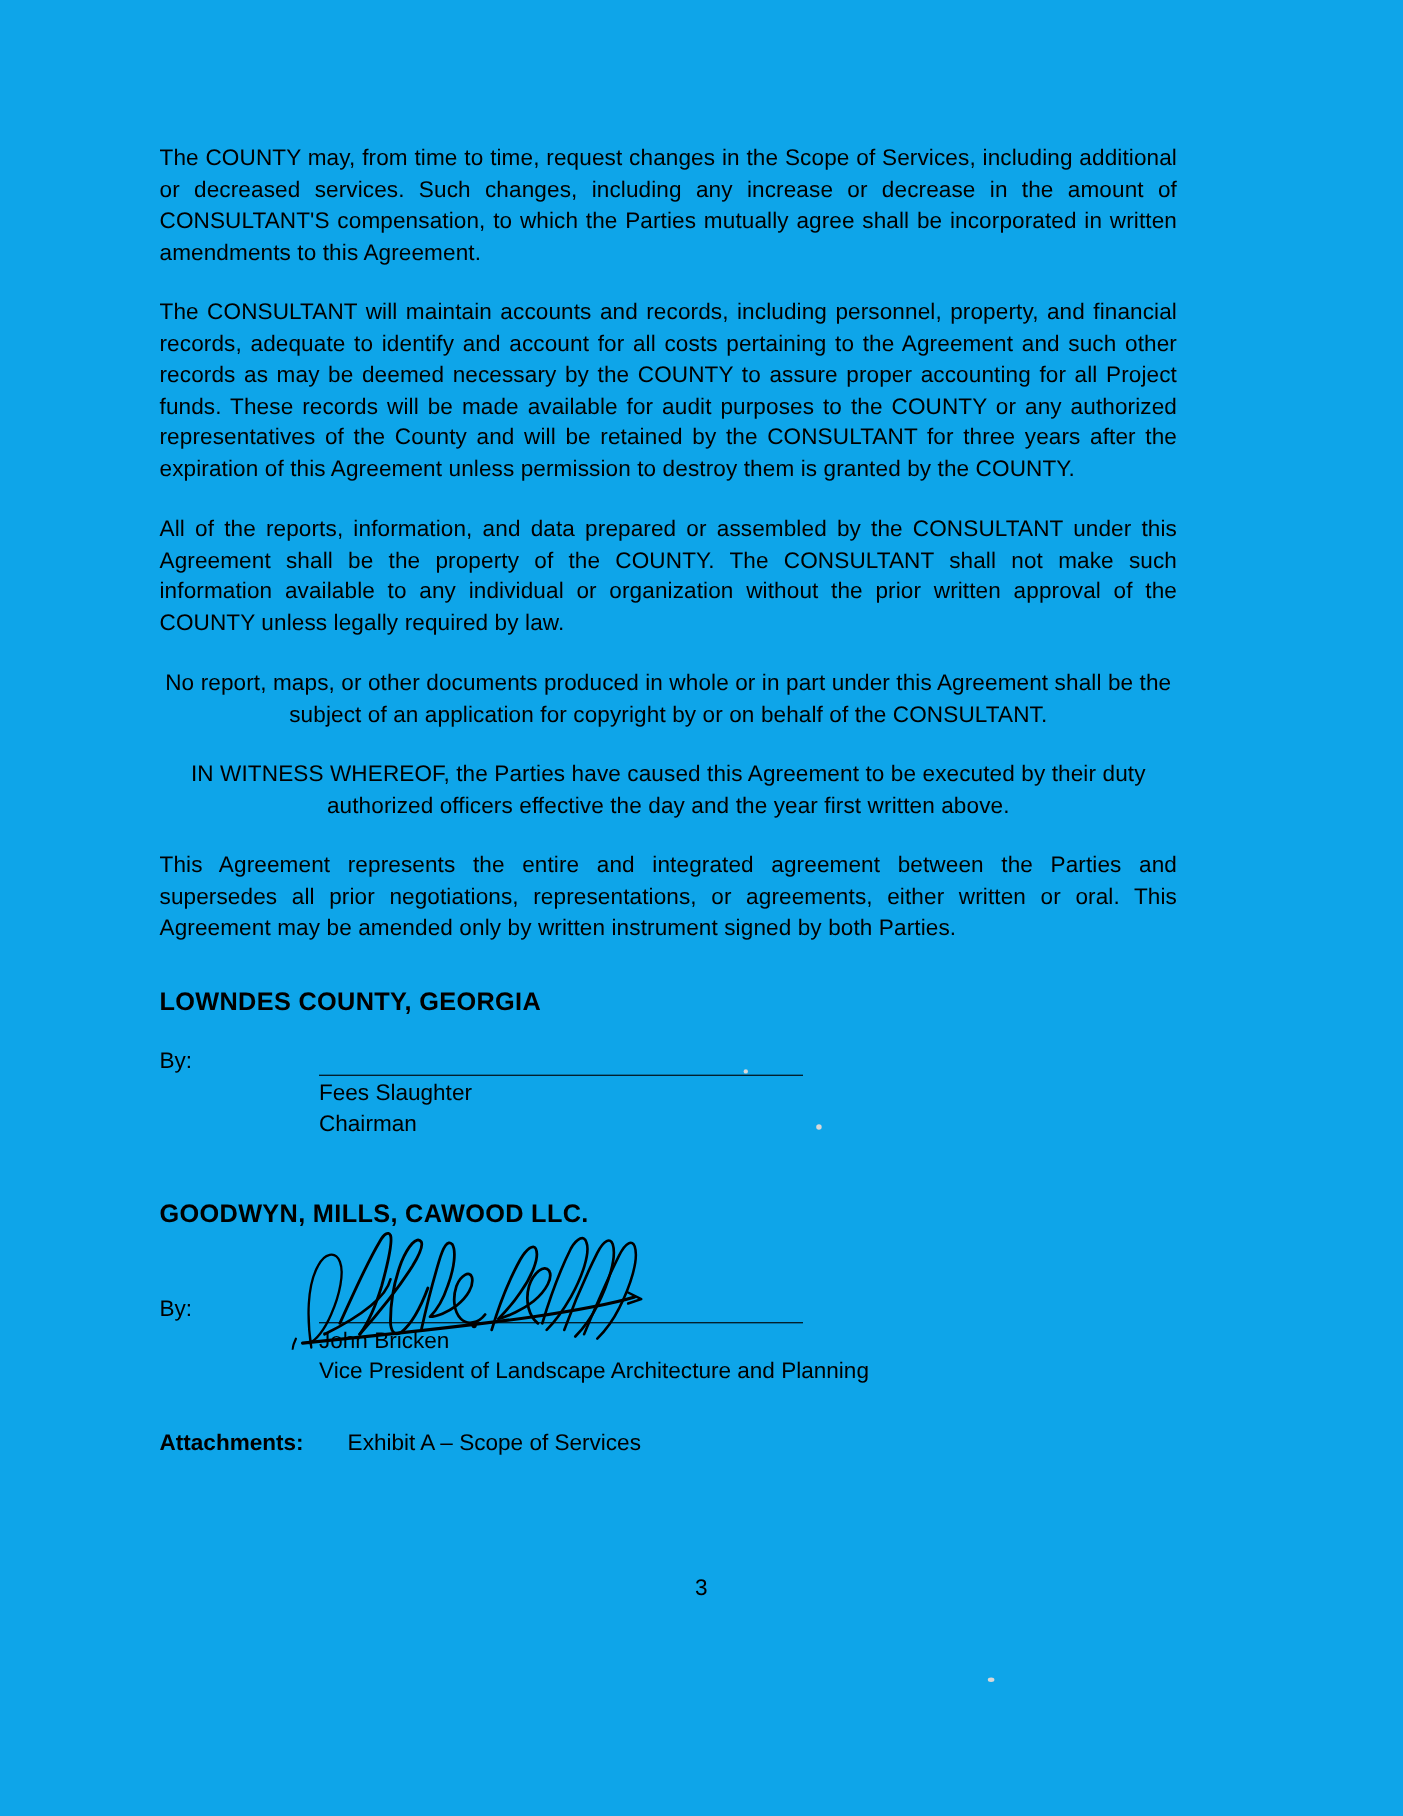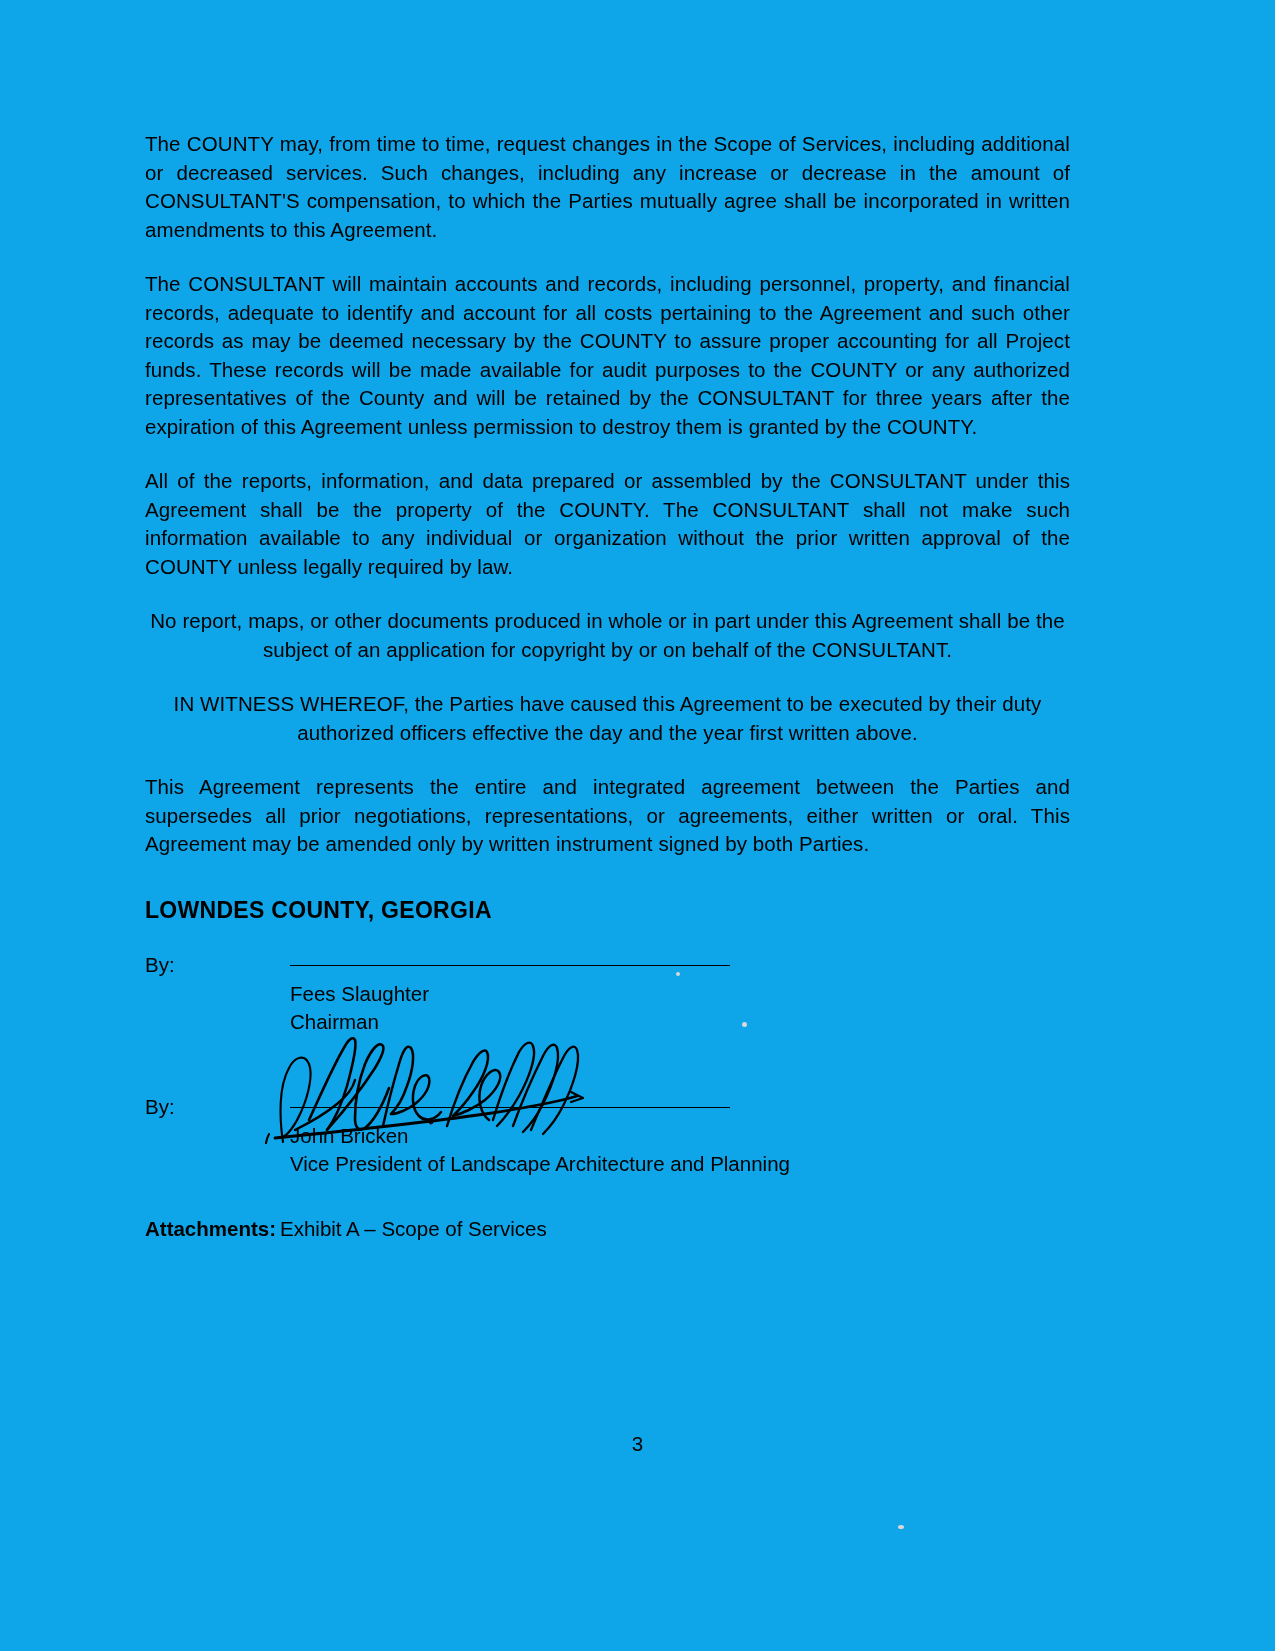--- a/index.html
+++ b/index.html
@@ -45,21 +45,21 @@
     letter-spacing: 0.3px;
     margin: 0 0 28px 0;
   }
   .org-name.second {
     margin-top: 56px;
     margin-bottom: 0;
   }
   .by-row {
     position: relative;
     display: flex;
-    align-items: center;
+    align-items: flex-end;
   }
   .by-label {
     font-size: 20.5px;
     width: 145px;
     flex: 0 0 145px;
     line-height: 26px;
   }
   .sig-line {
     flex: 0 0 440px;
     border-bottom: 1.6px solid #000;
@@ -79,20 +79,21 @@
     height: 110px;
     pointer-events: none;
   }
   .attachments {
     margin-top: 40px;
     font-size: 20.5px;
     line-height: 25px;
   }
   .attach-row {
     display: flex;
+    gap: 36px;
   }
   .attach-label {
     font-weight: bold;
     flex: 0 0 auto;
     padding-right: 4px;
   }
   .attach-indent {
     margin-left: 145px;
   }
   .page-number {
@@ -127,20 +128,21 @@
       <div class="org-name">LOWNDES COUNTY, GEORGIA</div>
       <div class="by-row">
         <div class="by-label">By:</div>
         <div class="sig-line"></div>
       </div>
       <div class="under-line">Fees Slaughter</div>
       <div class="under-line">Chairman</div>
     </div>
 
     <div class="sig-block">
+      <div class="org-name second">GOODWYN, MILLS, CAWOOD LLC.</div>
       <div class="by-row" style="margin-top:60px;">
         <div class="by-label">By:</div>
         <div class="sig-line"></div>
 
         <div class="signature-wrap">
           <svg viewBox="0 0 420 110" width="420" height="110" xmlns="http://www.w3.org/2000/svg">
             <g fill="none" stroke="#000" stroke-linecap="round" stroke-linejoin="round">
               <path d="M18 108 C14 82, 14 52, 24 34 C30 22, 40 20, 44 30 C48 40, 44 60, 36 78 C30 92, 22 102, 16 104" stroke-width="2.1"></path>
               <path d="M30 96 C46 88, 60 80, 72 70 C82 62, 88 54, 90 46" stroke-width="2.4"></path>
               <path d="M44 86 C56 60, 68 32, 80 12 C84 5, 88 2, 90 6 C92 12, 88 30, 82 52 C76 72, 68 88, 62 96" stroke-width="2.6"></path>

